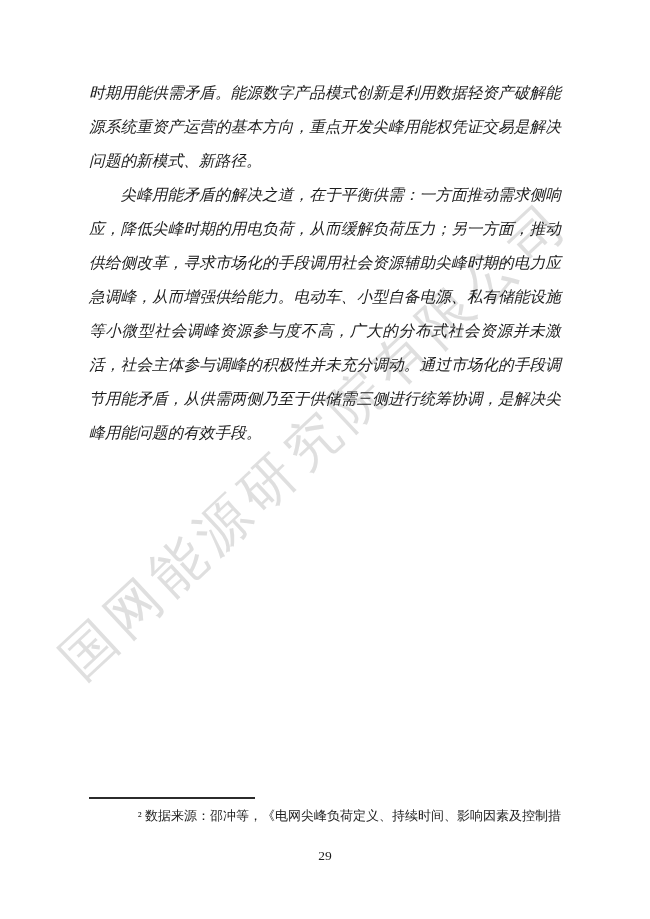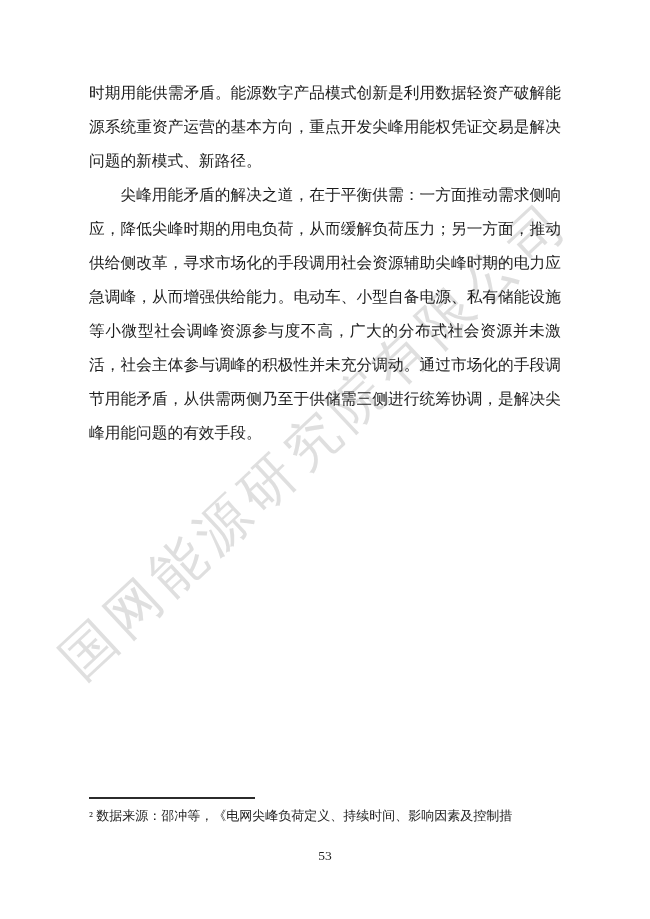--- a/index.html
+++ b/index.html
@@ -37,31 +37,33 @@
     width: 472px;
     z-index: 1;
     font-size: 15.7px;
     line-height: 34px;
     text-align: justify;
     text-justify: inter-ideograph;
   }
   .body-text p {
     margin: 0;
     padding: 0;
+    font-style: italic;
   }
   .body-text p.indent {
     text-indent: 2em;
   }
   .footnote {
     position: absolute;
     left: 89px;
     top: 797px;
     width: 472px;
     z-index: 1;
     font-size: 13px;
+    text-align: right;
   }
   .footnote-rule {
     width: 166px;
     height: 0;
     border-top: 2px solid #2b2b2b;
     margin-bottom: 7px;
   }
   .footnote-line {
     line-height: 20px;
     white-space: nowrap;
@@ -86,15 +88,15 @@
   <div class="body-text">
     <p class="para">时期用能供需矛盾。能源数字产品模式创新是利用数据轻资产破解能源系统重资产运营的基本方向，重点开发尖峰用能权凭证交易是解决问题的新模式、新路径。</p>
     <p class="para indent">尖峰用能矛盾的解决之道，在于平衡供需：一方面推动需求侧响应，降低尖峰时期的用电负荷，从而缓解负荷压力；另一方面，推动供给侧改革，寻求市场化的手段调用社会资源辅助尖峰时期的电力应急调峰，从而增强供给能力。电动车、小型自备电源、私有储能设施等小微型社会调峰资源参与度不高，广大的分布式社会资源并未激活，社会主体参与调峰的积极性并未充分调动。通过市场化的手段调节用能矛盾，从供需两侧乃至于供储需三侧进行统筹协调，是解决尖峰用能问题的有效手段。</p>
   </div>
 
   <div class="footnote">
     <div class="footnote-rule"></div>
     <div class="footnote-line">² 数据来源：邵冲等，《电网尖峰负荷定义、持续时间、影响因素及控制措</div>
   </div>
 
-  <div class="page-number">53</div>
+  <div class="page-number">29</div>
 
 </div>
 
 </body></html>

